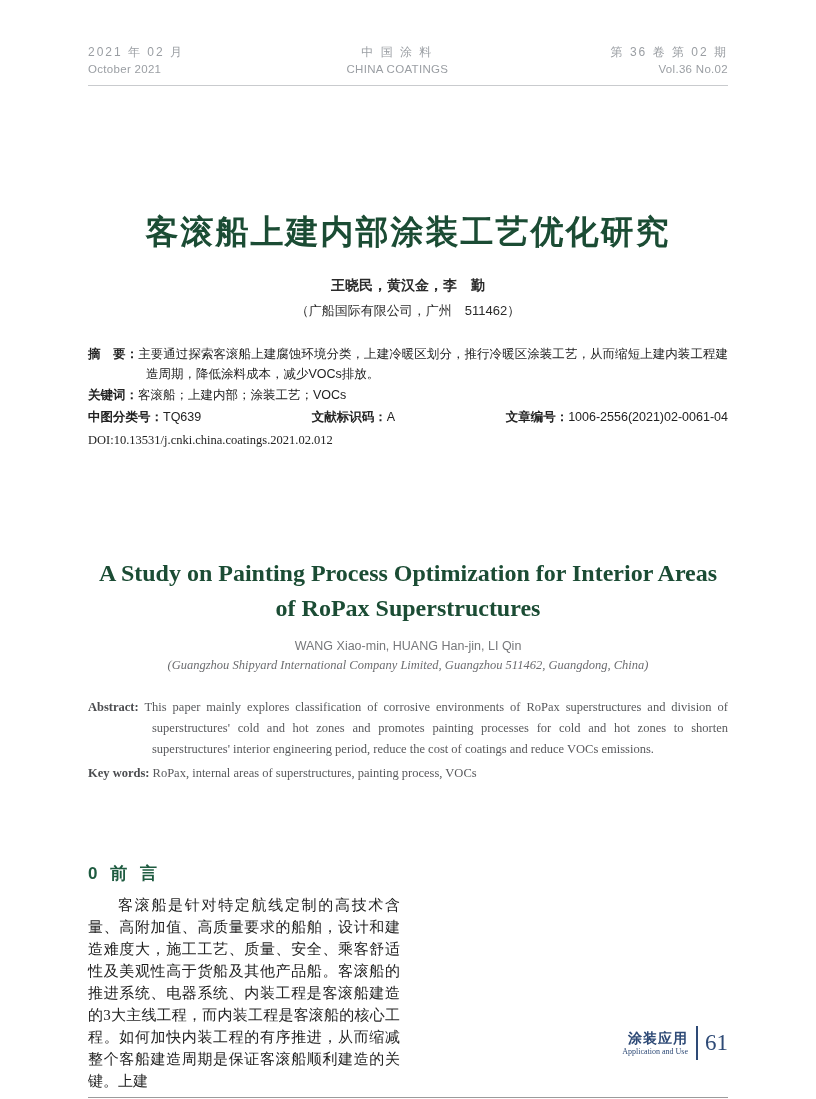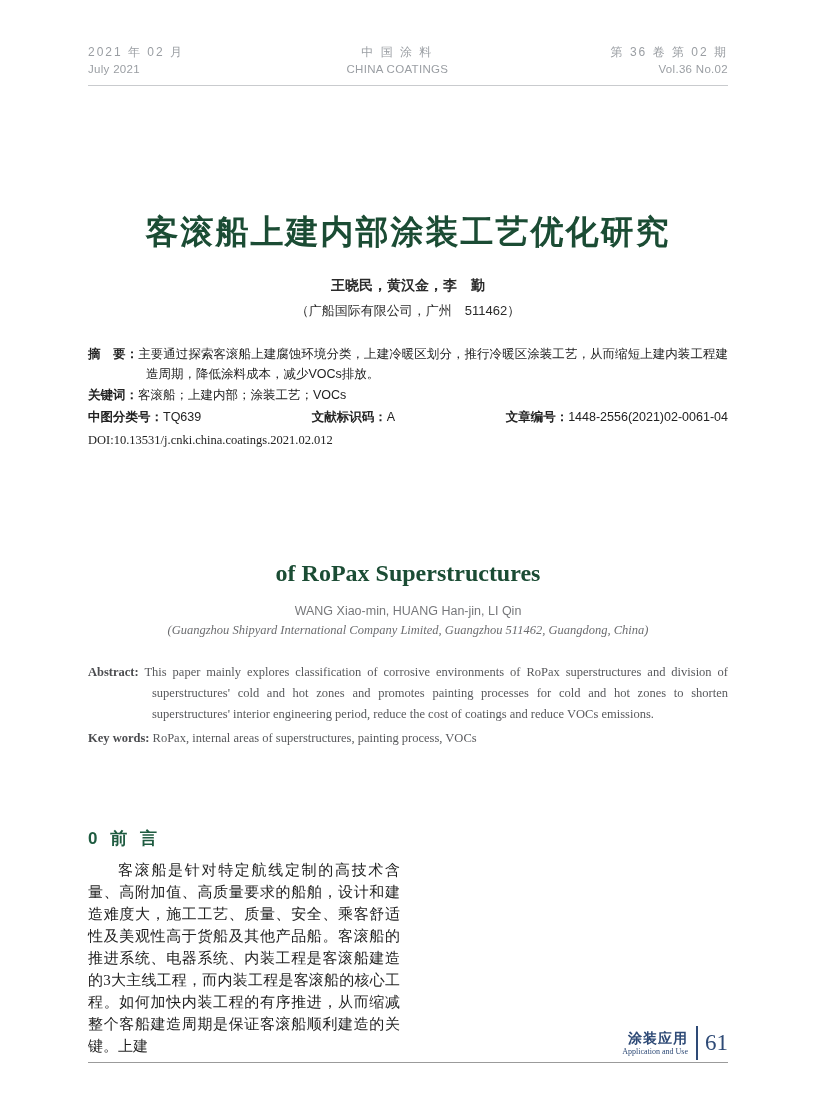--- a/index.html
+++ b/index.html
@@ -181,21 +181,21 @@
 </style>
 </head>
 <body>
 
 <div class="page">
   <div class="content">
 
     <div class="journal-head">
       <div class="col left">
         <span class="cn">2021 年 02 月</span>
-        <span class="en">July 2021</span>
+        <span class="en">October 2021</span>
       </div>
       <div class="col center">
         <span class="cn">中 国 涂 料</span>
         <span class="en">CHINA COATINGS</span>
       </div>
       <div class="col right">
         <span class="cn">第 36 卷  第 02 期</span>
         <span class="en">Vol.36  No.02</span>
       </div>
     </div>
@@ -203,26 +203,27 @@
     <h1 class="title-cn">客滚船上建内部涂装工艺优化研究</h1>
     <div class="authors-cn">王晓民，黄汉金，李　勤</div>
     <div class="affil-cn">（广船国际有限公司，广州　511462）</div>
 
     <div class="meta-cn">
       <p class="hang"><span class="lbl">摘　要：</span><span>主要通过探索客滚船上建腐蚀环境分类，上建冷暖区划分，推行冷暖区涂装工艺，从而缩短上建内装工程建造周期，降低涂料成本，减少VOCs排放。</span></p>
       <p class="hang kw-line"><span class="lbl">关键词：</span><span>客滚船；上建内部；涂装工艺；VOCs</span></p>
       <div class="clc-row">
         <span><span class="lbl">中图分类号：</span><span>TQ639</span></span>
         <span><span class="lbl">文献标识码：</span><span>A</span></span>
-        <span><span class="lbl">文章编号：</span><span>1448-2556(2021)02-0061-04</span></span>
+        <span><span class="lbl">文章编号：</span><span>1006-2556(2021)02-0061-04</span></span>
       </div>
       <div class="doi-line">DOI:10.13531/j.cnki.china.coatings.2021.02.012</div>
     </div>
 
     <div class="title-en">
+      <div>A Study on Painting Process Optimization for Interior Areas</div>
       <div>of RoPax Superstructures</div>
     </div>
     <div class="authors-en">WANG Xiao-min, HUANG Han-jin, LI Qin</div>
     <div class="affil-en">(Guangzhou Shipyard International Company Limited, Guangzhou 511462, Guangdong, China)</div>
 
     <div class="meta-en">
       <p class="hang-en"><span class="lbl">Abstract:</span> <span>This paper mainly explores classification of corrosive environments of RoPax superstructures and division of superstructures' cold and hot zones and promotes painting processes for cold and hot zones to shorten superstructures' interior engineering period, reduce the cost of coatings and reduce VOCs emissions.</span></p>
       <p class="hang-en kw-en"><span class="lbl">Key words:</span> <span>RoPax, internal areas of superstructures, painting process, VOCs</span></p>
     </div>
 

